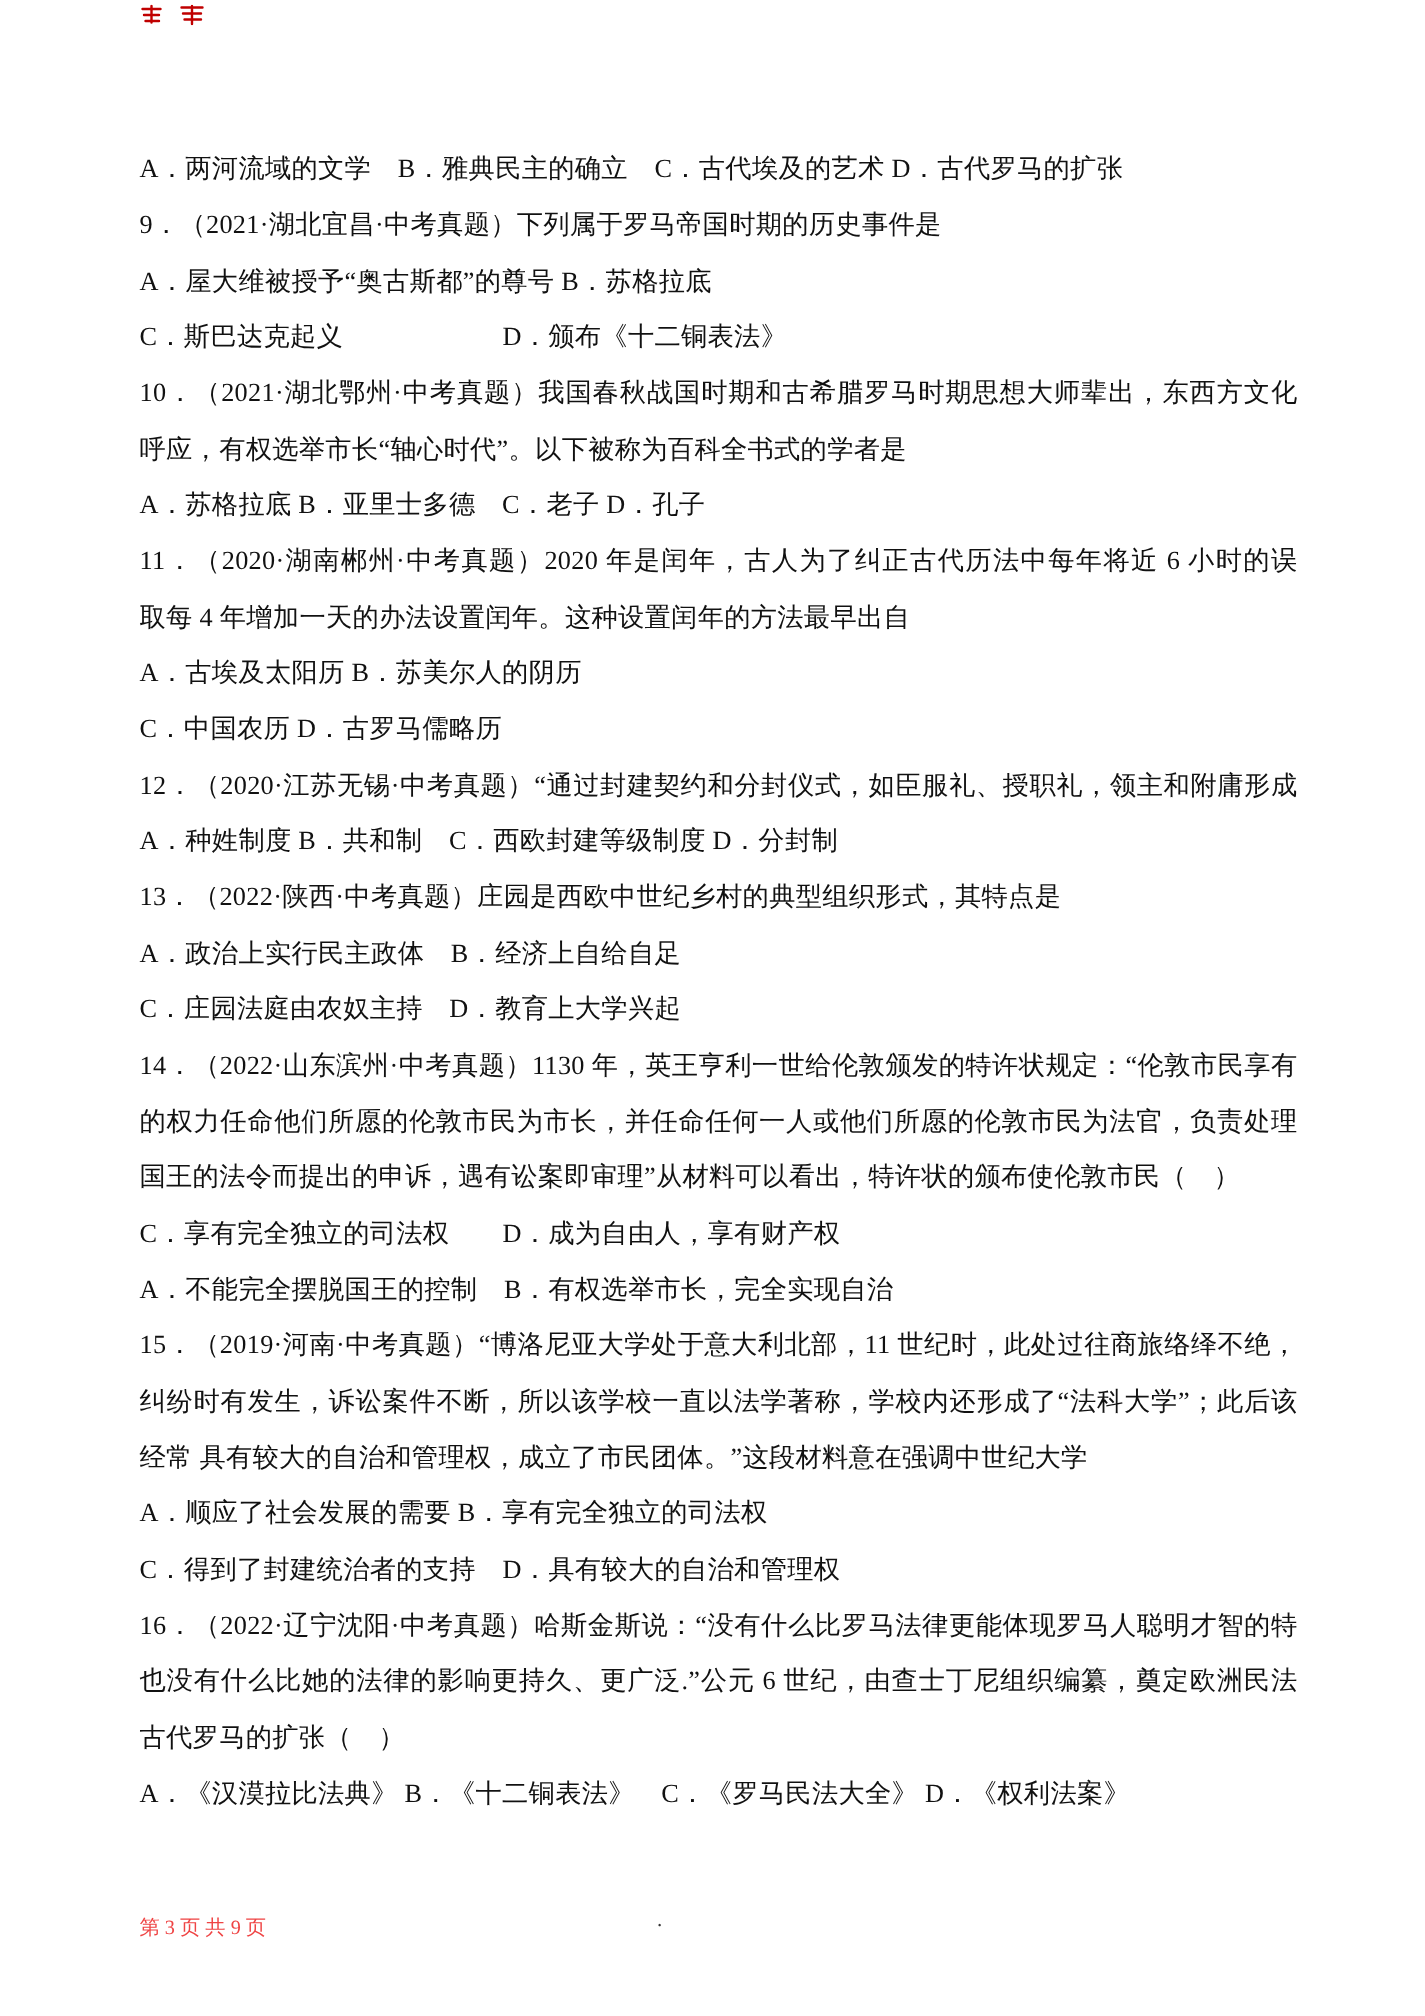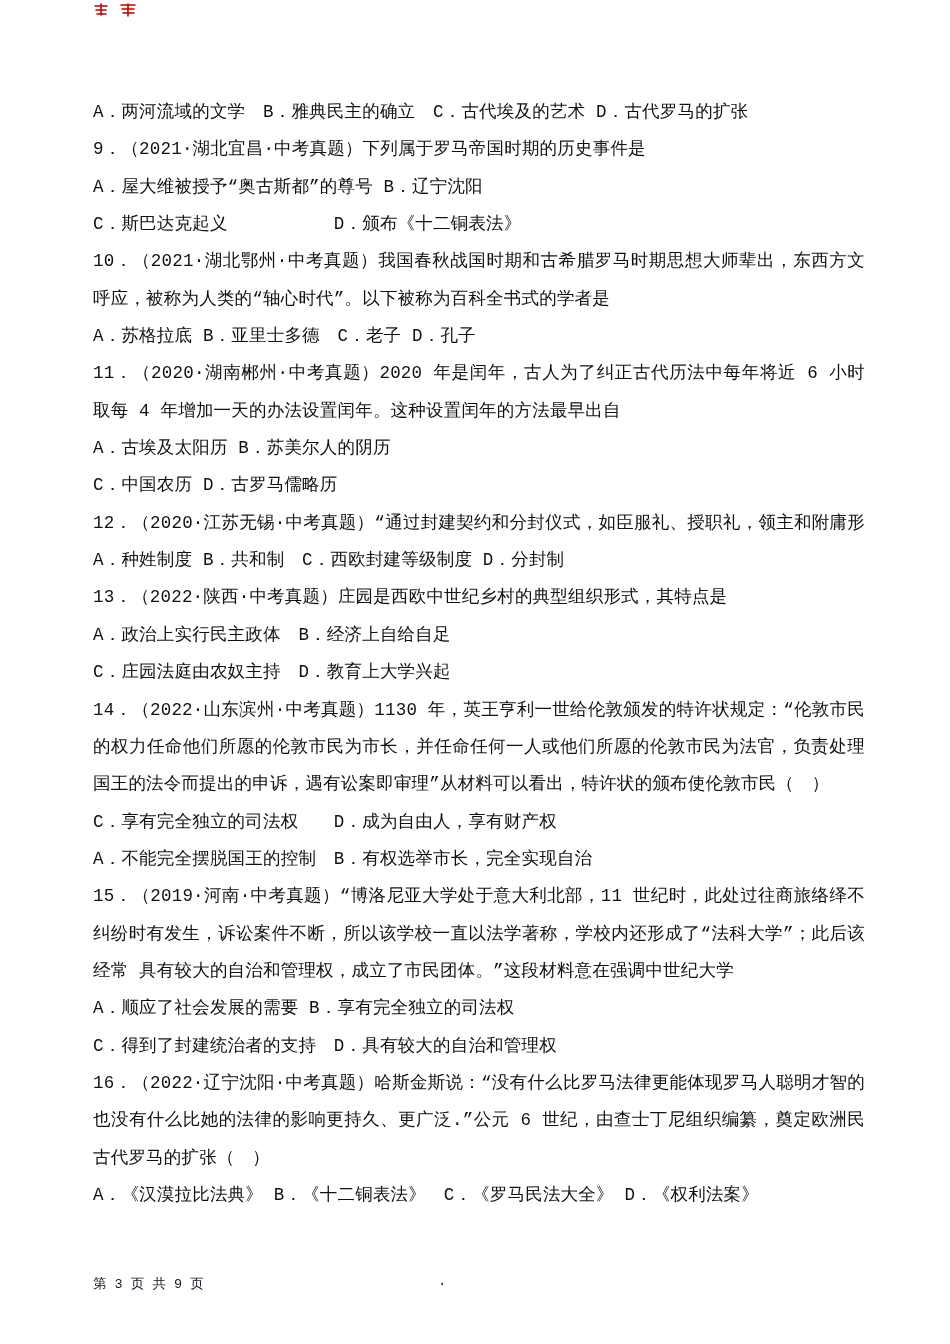--- a/index.html
+++ b/index.html
@@ -10,21 +10,20 @@
     position: relative;
     font-family: "Liberation Serif", "DejaVu Serif", serif;
     color: #111111;
     overflow: hidden;
   }
   .page {
     position: absolute;
     left: 0; top: 0;
     width: 950px; height: 1344px;
     background: #ffffff;
-    font-family: Liberation Mono, monospace;
   }
   .stamp {
     position: absolute;
     left: 93px; top: 3px;
     width: 46px; height: 14px;
   }
   .content {
     position: absolute;
     left: 93px; top: 94px;
     width: 772px;
@@ -41,21 +40,21 @@
     white-space: normal;
     text-align: justify;
     text-align-last: justify;
     overflow: hidden;
   }
   .footer {
     position: absolute;
     left: 93px; top: 1276px;
     height: 18px; line-height: 18px;
     font-size: 13.5px;
-    color: #0f172a;
+    color: #ef4444;
     white-space: pre;
   }
   .stray-dot {
     position: absolute;
     left: 438px; top: 1272px;
     height: 18px; line-height: 18px;
     font-size: 14px;
     color: #333333;
   }
 </style>
@@ -68,24 +67,24 @@
 
     <g id="stamp-group" fill="none" stroke-width="1.6" stroke-linecap="round" stroke="#c00000">
       <path d="M2 3 h12 M8 1 v11 M3 7 h10 M4 11 h9"></path>
       <path d="M28 2 h14 M35 1 v12 M29 6 h12 M30 10 h11"></path>
     </g>
   </svg>
 
   <div class="content" id="lines-container">
       <div class="line">A．两河流域的文学　B．雅典民主的确立　C．古代埃及的艺术 D．古代罗马的扩张</div>
       <div class="line">9．（2021·湖北宜昌·中考真题）下列属于罗马帝国时期的历史事件是</div>
-      <div class="line">A．屋大维被授予“奥古斯都”的尊号 B．辽宁沈阳</div>
+      <div class="line">A．屋大维被授予“奥古斯都”的尊号 B．苏格拉底</div>
       <div class="line">C．斯巴达克起义　　　　　　D．颁布《十二铜表法》</div>
       <div class="line fill">10．（2021·湖北鄂州·中考真题）我国春秋战国时期和古希腊罗马时期思想大师辈出，东西方文化遥相</div>
-      <div class="line">呼应，被称为人类的“轴心时代”。以下被称为百科全书式的学者是</div>
+      <div class="line">呼应，有权选举市长“轴心时代”。以下被称为百科全书式的学者是</div>
       <div class="line">A．苏格拉底 B．亚里士多德　C．老子 D．孔子</div>
       <div class="line fill">11．（2020·湖南郴州·中考真题）2020 年是闰年，古人为了纠正古代历法中每年将近 6 小时的误差，采</div>
       <div class="line">取每 4 年增加一天的办法设置闰年。这种设置闰年的方法最早出自</div>
       <div class="line">A．古埃及太阳历 B．苏美尔人的阴历</div>
       <div class="line">C．中国农历 D．古罗马儒略历</div>
       <div class="line fill">12．（2020·江苏无锡·中考真题）“通过封建契约和分封仪式，如臣服礼、授职礼，领主和附庸形成依附</div>
       <div class="line">A．种姓制度 B．共和制　C．西欧封建等级制度 D．分封制</div>
       <div class="line">13．（2022·陕西·中考真题）庄园是西欧中世纪乡村的典型组织形式，其特点是</div>
       <div class="line">A．政治上实行民主政体　B．经济上自给自足</div>
       <div class="line">C．庄园法庭由农奴主持　D．教育上大学兴起</div>

